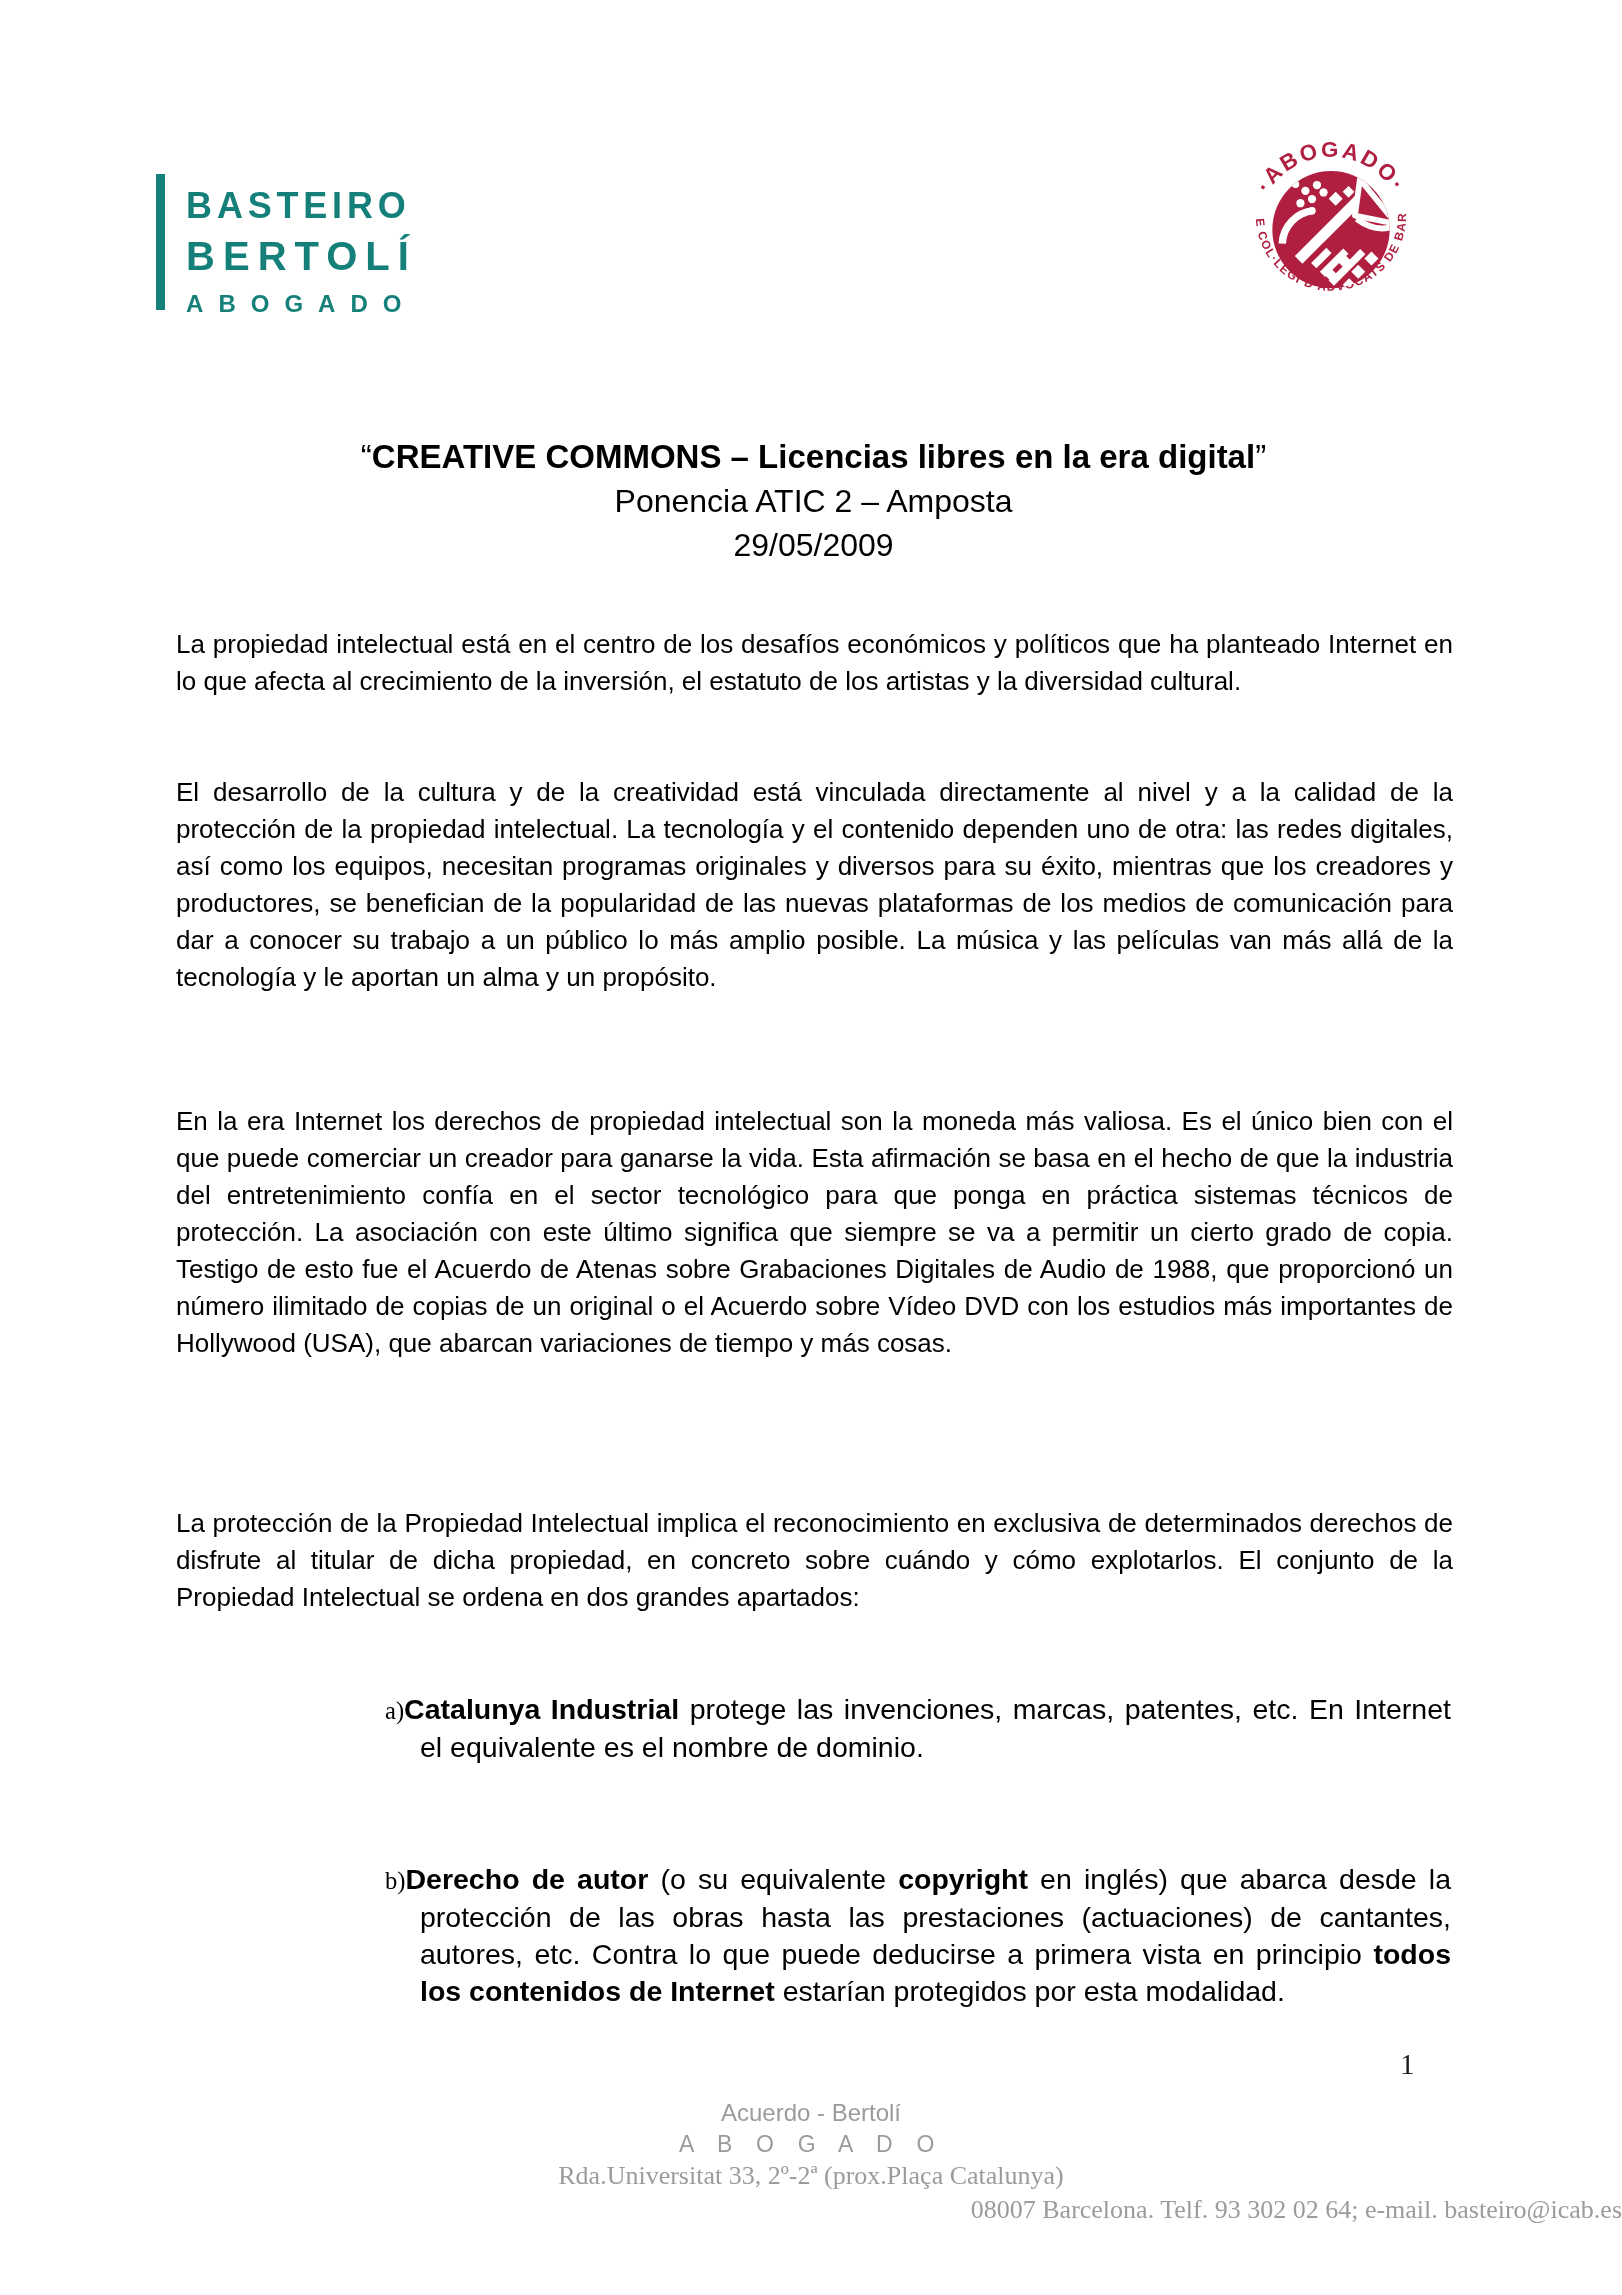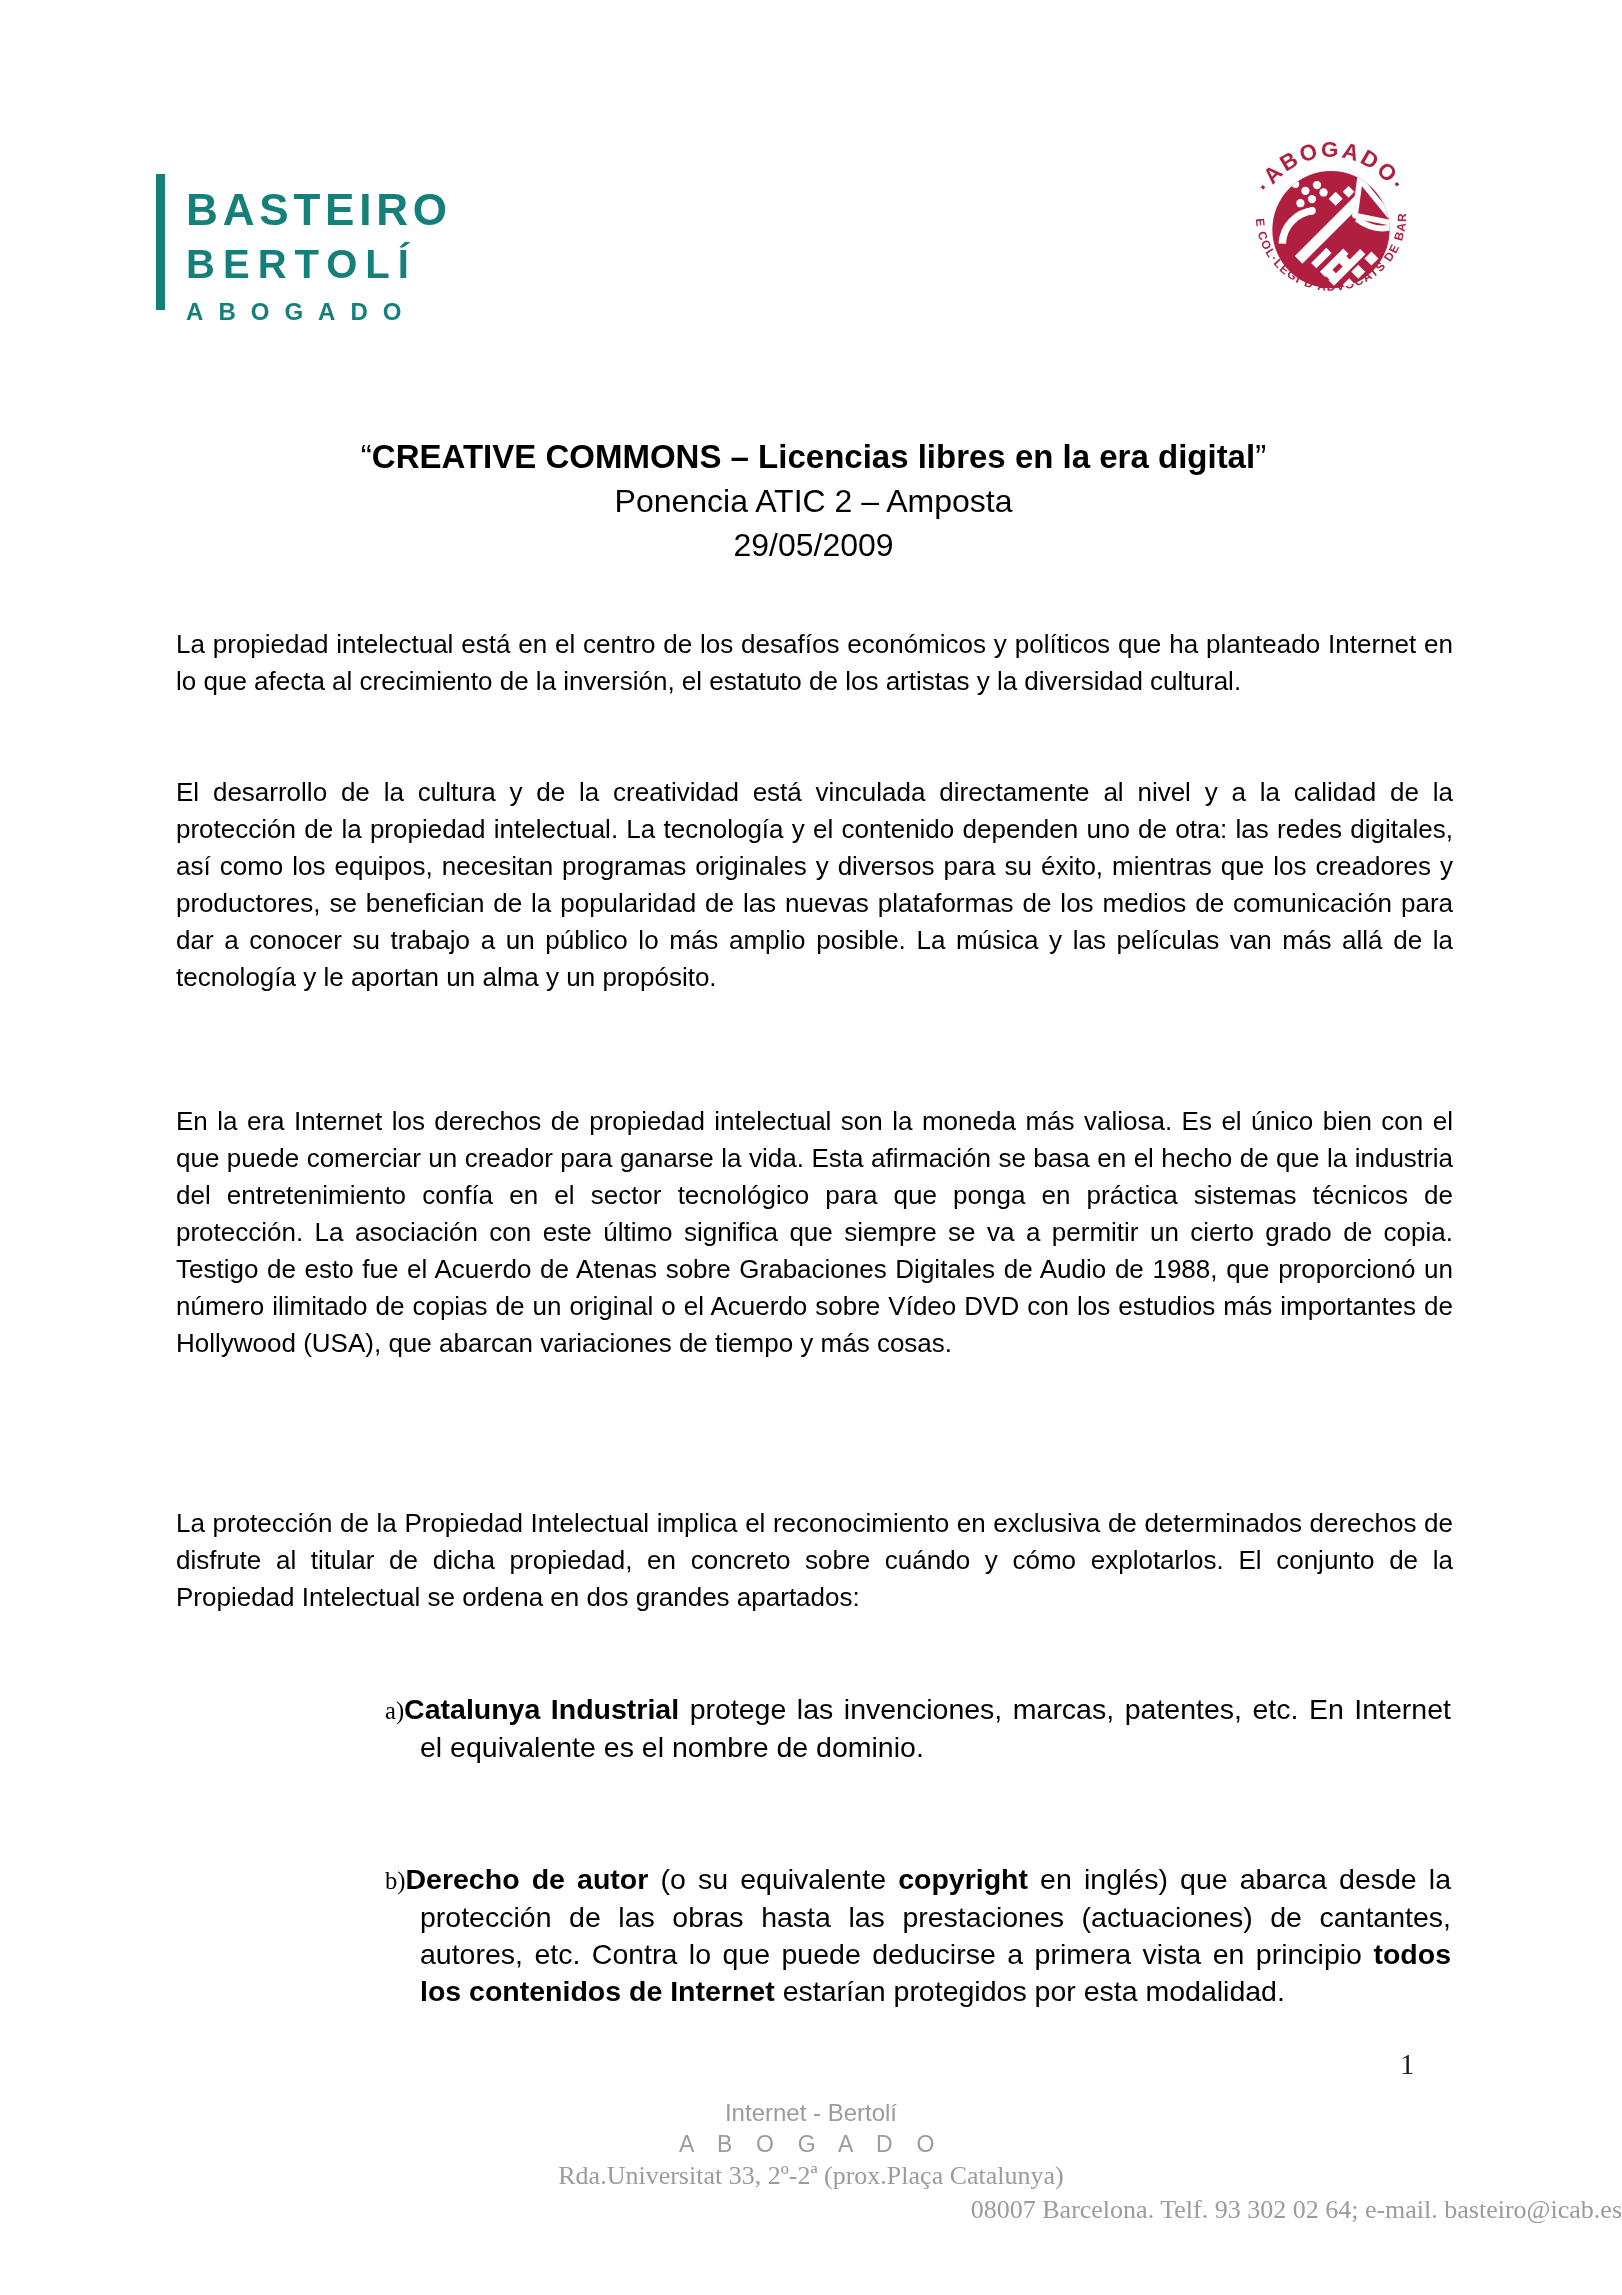--- a/index.html
+++ b/index.html
@@ -4,21 +4,21 @@
 <style>
   html,body{margin:0;padding:0;background:#ffffff;}
   body{width:1622px;height:2295px;position:relative;overflow:hidden;
        font-family:"Liberation Sans",sans-serif;color:#000;}
   .page{position:absolute;inset:0;background:#fff;}
 
   
   .logo{position:absolute;left:156px;top:174px;display:flex;}
   .logo-bar{width:8.7px;height:136px;background:#15807A;}
   .logo-text{margin-left:21.4px;color:#15807A;}
-  .logo-l1{font-size:44px;font-weight:bold;letter-spacing:4.8px;line-height:1;margin-top:14.3px;}
+  .logo-l1{font-size:36px;font-weight:bold;letter-spacing:4.8px;line-height:1;margin-top:14.3px;}
   .logo-l2{font-size:40px;font-weight:bold;letter-spacing:8px;line-height:1;margin-top:12px;}
   .logo-l3{font-size:24px;font-weight:600;letter-spacing:15px;line-height:1;margin-top:16px;}
 
   
   .seal{position:absolute;left:1236px;top:133px;width:190px;height:190px;}
 
   
   .title-block{position:absolute;left:176px;top:435px;width:1275px;text-align:center;line-height:44px;}
   .title-main{font-size:33px;font-weight:bold;}
   .title-quote{font-weight:normal;font-size:33px;}
@@ -130,20 +130,20 @@
   <div class="para" id="p3">En la era Internet los derechos de propiedad intelectual son la moneda más valiosa. Es el único bien con el que puede comerciar un creador para ganarse la vida. Esta afirmación se basa en el hecho de que la industria del entretenimiento confía en el sector tecnológico para que ponga en práctica sistemas técnicos de protección. La asociación con este último significa que siempre se va a permitir un cierto grado de copia. Testigo de esto fue el Acuerdo de Atenas sobre Grabaciones Digitales de Audio de 1988, que proporcionó un número ilimitado de copias de un original o el Acuerdo sobre Vídeo DVD con los estudios más importantes de Hollywood (USA), que abarcan variaciones de tiempo y más cosas.</div>
   <div class="para" id="p4">La protección de la Propiedad Intelectual implica el reconocimiento en exclusiva de determinados derechos de disfrute al titular de dicha propiedad, en concreto sobre cuándo y cómo explotarlos. El conjunto de la Propiedad Intelectual se ordena en dos grandes apartados:</div>
 
   <div class="list-item" id="item-a"><span class="marker">a)</span><span class="b">Catalunya Industrial</span><span> protege las invenciones, marcas, patentes, etc. En Internet el equivalente es el nombre de dominio.</span></div>
 
   <div class="list-item" id="item-b"><span class="marker">b)</span><span class="b">Derecho de autor</span><span> (o su equivalente </span><span class="b">copyright</span><span> en inglés) que abarca desde la protección de las obras hasta las prestaciones (actuaciones) de cantantes, autores, etc. Contra lo que puede deducirse a primera vista en principio </span><span class="b">todos los contenidos de Internet</span><span> estarían protegidos por esta modalidad.</span></div>
 
   <div class="page-number">1</div>
 
   <div class="footer">
-    <div class="footer-l1">Internet - Bertolí</div>
+    <div class="footer-l1">Acuerdo - Bertolí</div>
     <div class="footer-l2">A B O G A D O</div>
     <div class="footer-l3">Rda.Universitat 33, 2º-2ª (prox.Plaça Catalunya)</div>
     <div class="footer-l4">08007 Barcelona. Telf. 93 302 02 64; e-mail. basteiro@icab.es</div>
   </div>
 
 </div>
 
 
 </body></html>

